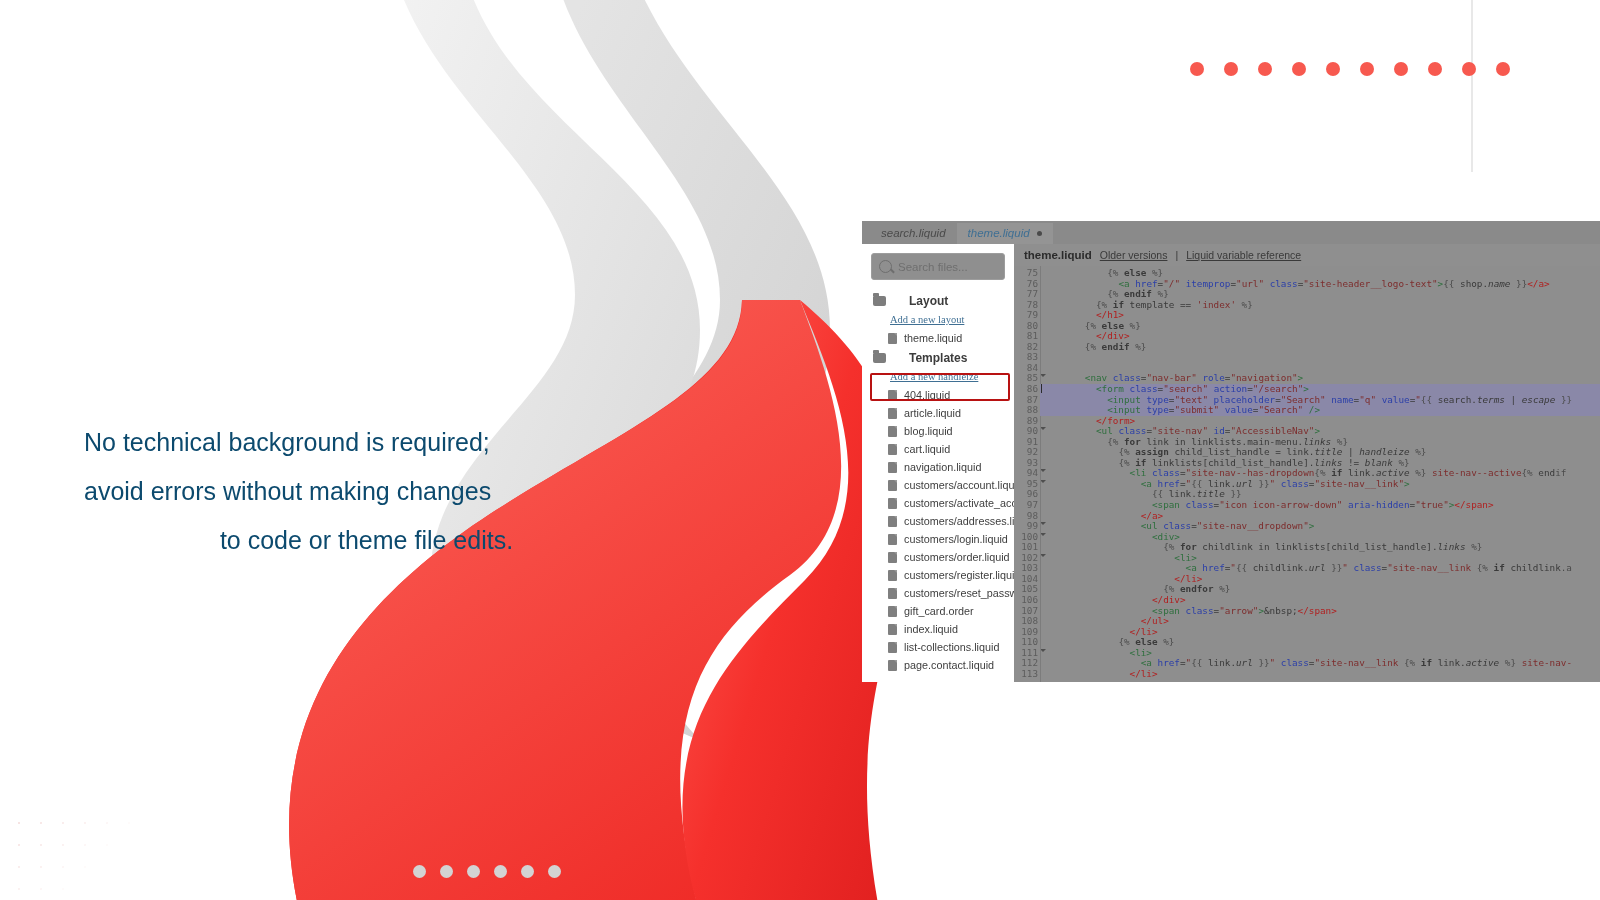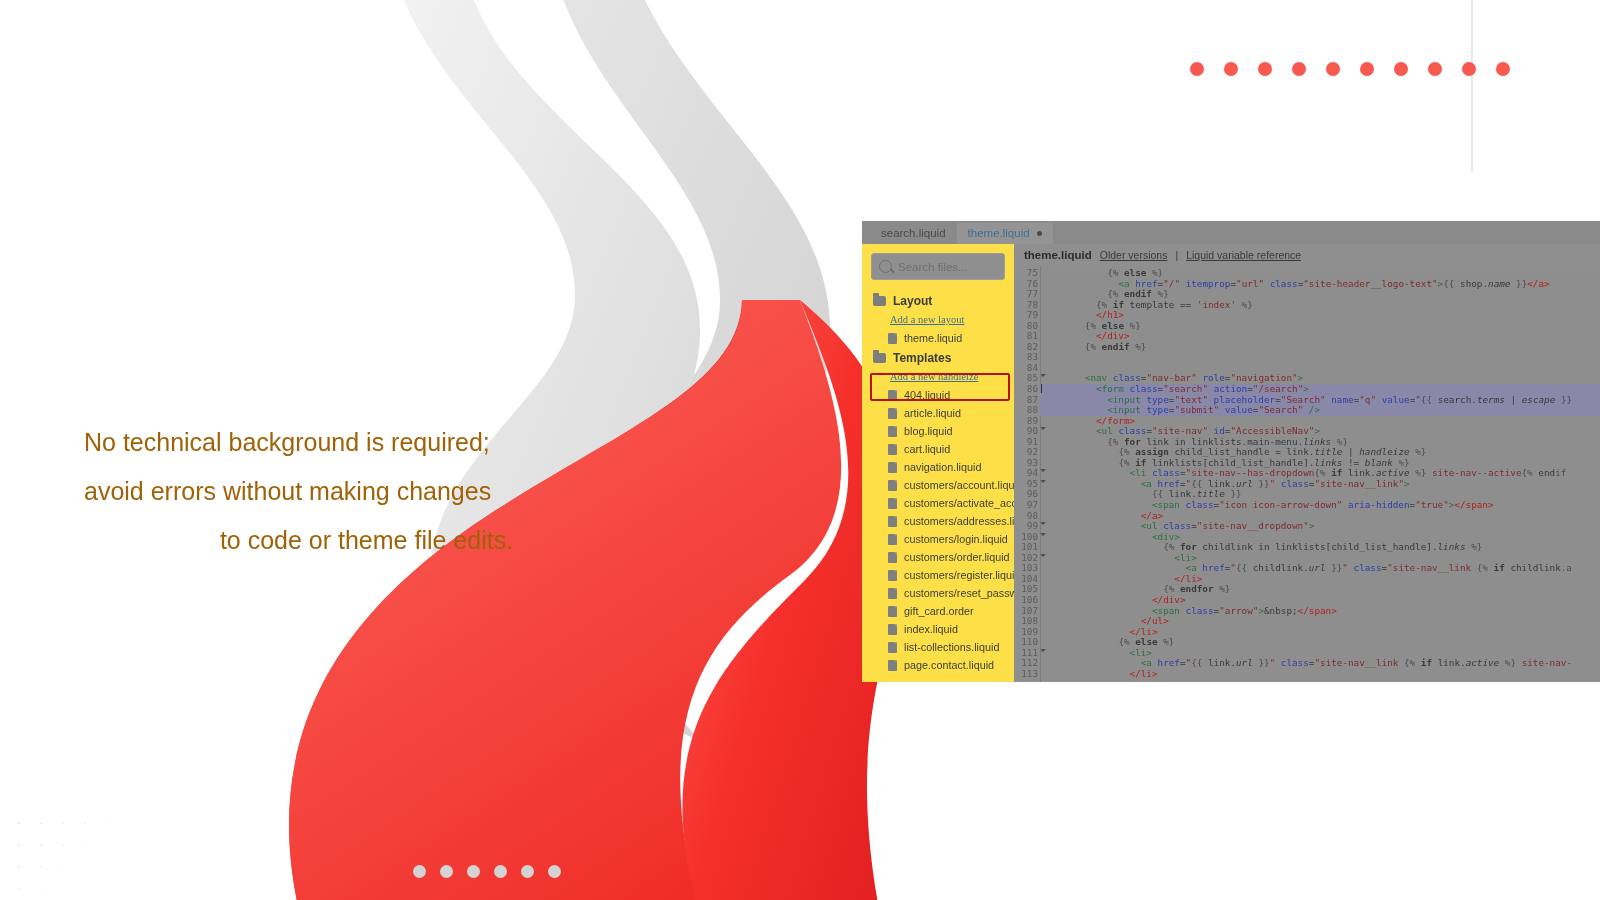--- a/index.html
+++ b/index.html
@@ -19,21 +19,21 @@
     font-size:78px;line-height:0.96;font-weight:bold;
     letter-spacing:-0.5px;
     color:#f5352f;
     font-family:"Liberation Sans", sans-serif;
     white-space:pre-line;
     z-index:5;
   }
   .headline .l2{display:block;margin-top:10px;}
   .subcopy{
     position:absolute;left:84px;top:418px;width:560px;
-    font-size:25px;line-height:1.95;color:#a16207;
+    font-size:25px;line-height:1.95;color:#0c4a6e;
     font-family:"Liberation Sans", sans-serif;
     z-index:5;
   }
   .subcopy div{white-space:nowrap;}
   .subcopy div.indent{padding-left:5px;text-align:center;}
 
   
   .dotrow{position:absolute;display:flex;align-items:center;}
   .dotrow .dot{border-radius:50%;}
   #dots-top{left:1190px;top:62px;gap:20px;}
@@ -56,38 +56,38 @@
     position:absolute;left:862px;top:221px;width:738px;height:461px;
     background:#8c8c8c;
     overflow:hidden;
     z-index:4;
     box-shadow:0 0 0 0 rgba(0,0,0,0);
     font-family:"DejaVu Sans Mono", monospace;
   }
   .editor-tabbar{height:23px;background:#8a8a8a;display:flex;align-items:flex-end;padding-left:8px;}
   .tab{
     font-family:"Liberation Sans", sans-serif;
-    font-size:11.5px;color:#4a4a4a;padding:4px 11px 5px 11px;
+    font-size:11.5px;color:#4a4a4a;padding:4px 11px 5px 11px;font-style:italic;
   }
   .tab.active{background:#949494;color:#3f6f93;}
   .tab .dirty{display:inline-block;width:5px;height:5px;border-radius:50%;background:#4a4a4a;margin-left:7px;vertical-align:middle;}
 
   .editor-body{display:flex;height:438px;}
 
   
-  .side{width:152px;background:#fde047;padding:7px 0 0 0;position:relative;}
+  .side{width:152px;background:#ffffff;padding:7px 0 0 0;position:relative;}
   .searchbox{
     margin:2px 9px 10px 9px;height:25px;background:#8f8f8f;
     border:1px solid #9d9d9d;border-radius:3px;display:flex;align-items:center;gap:6px;padding:0 7px;
   }
   .searchbox .mag{width:11px;height:11px;border:1.6px solid #6e6e6e;border-radius:50%;position:relative;flex:none;}
   .searchbox .mag:after{content:"";position:absolute;width:5px;height:1.6px;background:#6e6e6e;transform:rotate(45deg);right:-4px;bottom:0px;}
   .searchbox span{font-family:"Liberation Sans", sans-serif;font-size:11.5px;color:#6f6f6f;}
 
-  .grp{display:flex;align-items:center;gap:7px;padding:4px 0 4px 11px;}
+  .grp{display:flex;align-items:center;gap:23px;padding:4px 0 4px 11px;}
   .folder{width:13px;height:10px;background:#7d7d7d;border-radius:1px 2px 2px 2px;position:relative;flex:none;}
   .folder:before{content:"";position:absolute;top:-3px;left:0;width:6px;height:3px;background:#7d7d7d;border-radius:1px 1px 0 0;}
   .grp b{font-family:"Liberation Sans", sans-serif;font-size:12px;color:#3c3c3c;}
 
   .addlink{
     display:block;font-family:Liberation Serif, serif;font-size:10.5px;color:#3f6f93;
     text-decoration:underline;padding:2px 0 4px 28px;
   }
   .file{display:flex;align-items:center;gap:7px;padding:3px 0 3px 26px;white-space:nowrap;}
   .fileicon{width:9px;height:11px;background:#7f7f7f;border-radius:1px;position:relative;flex:none;}

